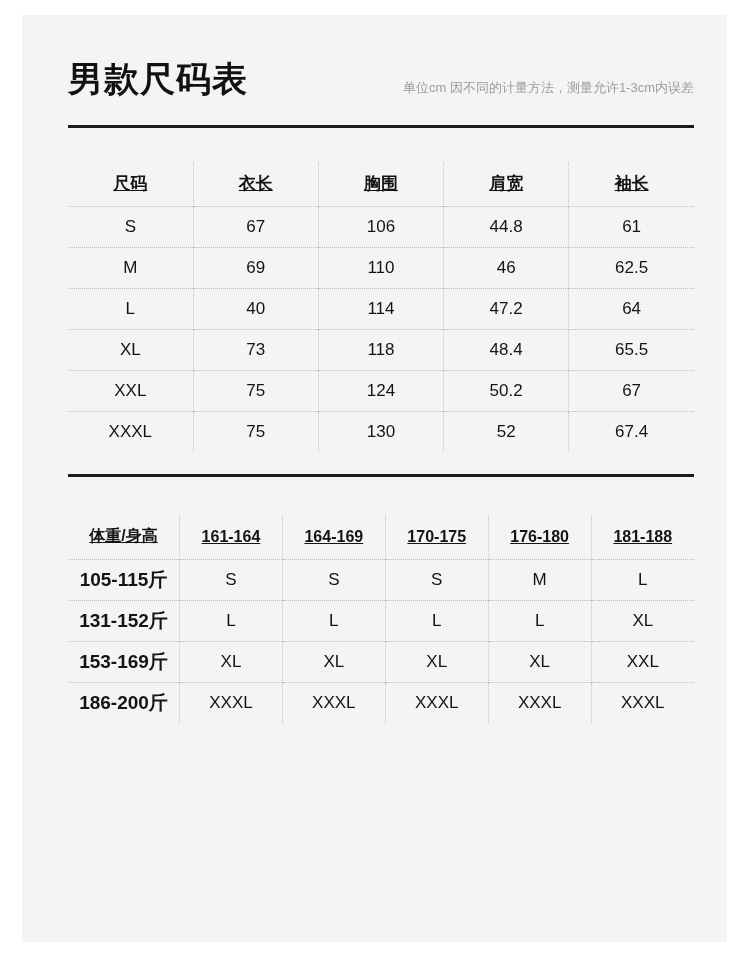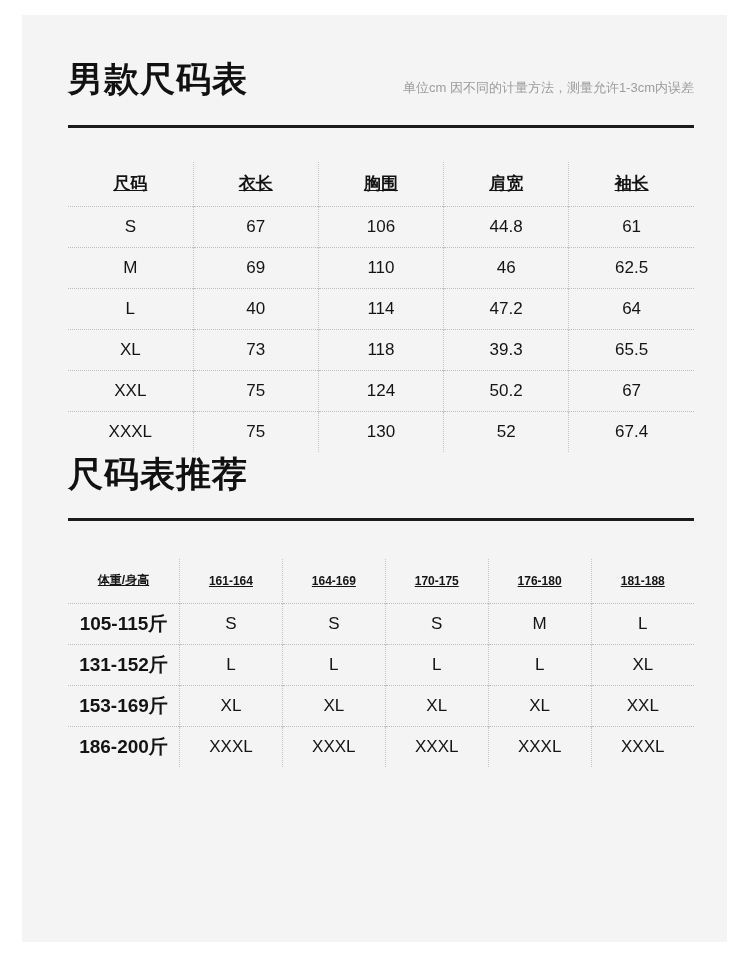--- a/index.html
+++ b/index.html
@@ -71,21 +71,21 @@
   }
   td {
     height: 40px;
     font-size: 17px;
     font-weight: 400;
     text-align: center;
     vertical-align: middle;
     padding: 0;
   }
   th + th, td + td { border-left: 1px dotted #c4c4c4; }
-  .t2 th { font-size: 12px; }
+  .t2 th { font-size: 16px; }
   .t2 th:first-child { width: 111px; }
   .t2 td:first-child { font-weight: 700; font-size: 19px; }
 </style>
 </head>
 <body>
 
 <div class="page">
   <div class="panel">
 
     <section>
@@ -123,21 +123,21 @@
               <td>L</td>
               <td>40</td>
               <td>114</td>
               <td>47.2</td>
               <td>64</td>
             </tr>
             <tr>
               <td>XL</td>
               <td>73</td>
               <td>118</td>
-              <td>39.3</td>
+              <td>48.4</td>
               <td>65.5</td>
             </tr>
             <tr>
               <td>XXL</td>
               <td>75</td>
               <td>124</td>
               <td>50.2</td>
               <td>67</td>
             </tr>
             <tr>
@@ -145,21 +145,20 @@
               <td>75</td>
               <td>130</td>
               <td>52</td>
               <td>67.4</td>
             </tr>
           </tbody>
         </table>
     </section>
 
     <section>
-      <h1 class="sec-title title2">尺码表推荐</h1>
       <div class="rule rule2"></div>
       <table class="t2">
           <thead>
             <tr>
               <th>体重/身高</th>
               <th>161-164</th>
               <th>164-169</th>
               <th>170-175</th>
               <th>176-180</th>
               <th>181-188</th>

